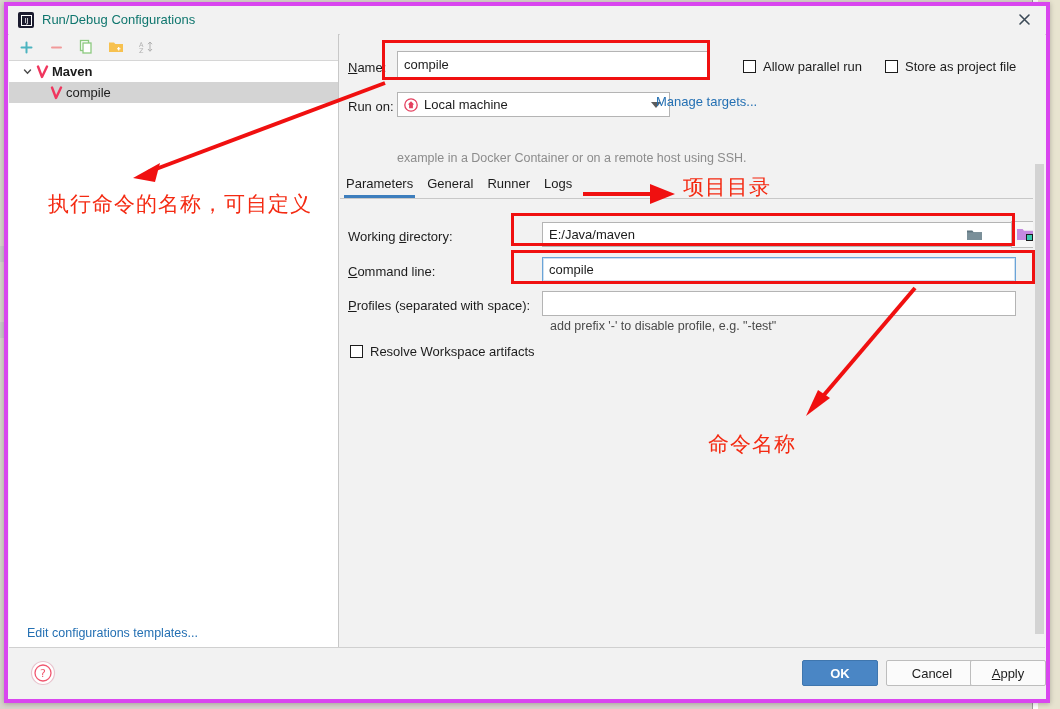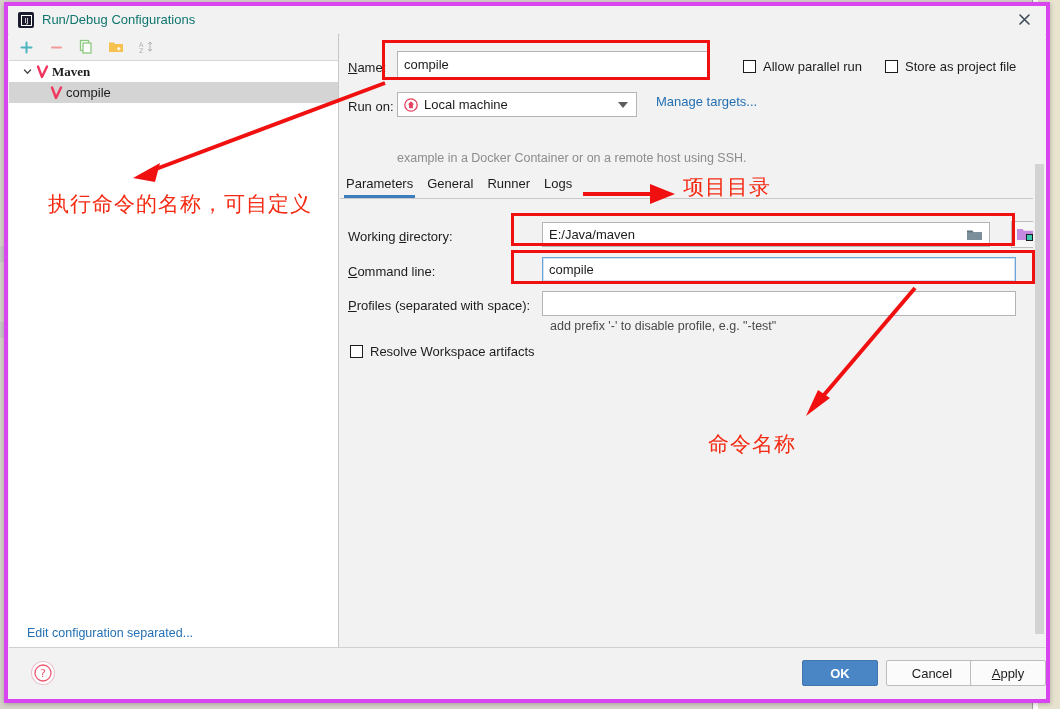--- a/index.html
+++ b/index.html
@@ -64,21 +64,21 @@
     position:absolute; left:0; top:0; right:0; height:26px;
     background:#f2f2f2; border-bottom:1px solid #d6d6d6;
     display:flex; align-items:center; padding-left:8px; gap:12px;
   }
   .tb-btn { width:18px; height:18px; display:flex; align-items:center; justify-content:center; cursor:pointer; }
   .tree { position:absolute; left:0; top:27px; right:0; bottom:26px; background:#fff; }
   .tree-row { position:relative; height:21px; display:flex; align-items:center; font-size:13px; color:#1c1c1c; cursor:pointer;}
   .tree-row.sel { background:#d4d4d4; }
   .tree-chevron { width:16px; margin-left:10px; display:flex; align-items:center; justify-content:center; }
   .mv-icon { width:14px; margin-right:3px; display:flex; align-items:center; justify-content:center; }
-  .tree-label.bold { font-weight:bold;font-family:Liberation Serif, serif; }
+  .tree-label.bold { font-weight:bold; }
   .edit-tpl {
     position:absolute; left:18px; bottom:8px;
     font-size:12.5px; color:#2470b3; cursor:pointer;
   }
   
   .left-nub { position:absolute; left:-5px; background:#c9c9c9; width:5px; }
 
   
   .right-panel {
     position:absolute; left:332px; top:28px; right:1px; bottom:51px;
@@ -241,21 +241,21 @@
           <span class="tree-chevron" style="opacity:0"></span>
           <span class="mv-icon" style="margin-left:14px;">
             <svg width="13" height="14" viewBox="0 0 13 14">
                 <path d="M2 1.5 L6 12 L11 1.5" stroke="#f0365e" stroke-width="2.4" fill="none" stroke-linecap="round" stroke-linejoin="round"></path>
               </svg>
           </span>
           <span class="tree-label">compile</span>
         </div>
       </div>
 
-      <div class="edit-tpl">Edit configuration separated...</div>
+      <div class="edit-tpl">Edit configurations templates...</div>
     </div>
 
     <div class="right-panel">
 
       <div class="field-label" style="left:8px; top:26px;"><u>N</u>ame:</div>
       <div class="txtbox" style="left:57px; top:17px; width:313px; height:27px;">compile</div>
 
       <div class="cbwrap" style="left:403px; top:25px;">
         <span class="cbox"></span>
         <span>Allow parallel run</span>
@@ -268,21 +268,21 @@
       <div style="position:absolute; left:691px; top:27px;">
         <svg width="14" height="14" viewBox="0 0 14 14">
           <circle cx="3" cy="3" r="1" fill="#a8a8a8"></circle>
             <circle cx="3" cy="6.5" r="1" fill="#a8a8a8"></circle>
             <circle cx="3" cy="10" r="1" fill="#a8a8a8"></circle>
           <path d="M6.5 9 L8.6 11.2 L10.7 9" stroke="#a8a8a8" stroke-width="1" fill="none"></path>
         </svg>
       </div>
 
       <div class="field-label" style="left:8px; top:65px;">Run on:</div>
-      <div class="combo" style="left:57px; top:58px; width:240px; height:25px;">
+      <div class="combo" style="left:57px; top:58px; width:273px; height:25px;">
         <span style="display:inline-flex; margin-right:6px;">
           <svg width="14" height="14" viewBox="0 0 14 14">
             <circle cx="7" cy="7" r="6.2" fill="#ffffff" stroke="#e4405f" stroke-width="1.3"></circle>
             <path d="M7 3.3 L10.2 6.4 H8.9 V10.2 H5.1 V6.4 H3.8 Z" fill="#e4405f"></path>
           </svg>
         </span>
         <span>Local machine</span>
         <span class="arrow"></span>
       </div>
       <div class="link" style="left:316px; top:60px;">Manage targets...</div>
@@ -294,21 +294,21 @@
 
       <div class="tabs" style="left:6px; top:142px;">
         <div class="tab active">Parameters</div>
         <div class="tab">General</div>
         <div class="tab">Runner</div>
         <div class="tab">Logs</div>
       </div>
       <div class="tabline" style="left:0; right:0; top:164px;"></div>
 
       <div class="field-label" style="left:8px; top:195px;">Working <u>d</u>irectory:</div>
-      <div class="txtbox" style="left:202px; top:188px; width:448px; height:25px;">E:/Java/maven</div>
+      <div class="txtbox" style="left:202px; top:188px; width:501px; height:25px;">E:/Java/maven</div>
       <div class="inline-icon-btn" style="left:625px; top:193px; width:18px; height:16px;">
         <svg width="17" height="14" viewBox="0 0 17 14">
           <path d="M1 2.5 h5.3 l1.4 1.7 H16 V12 H1 Z" fill="#5f7580"></path>
           <path d="M1 4.4 h15 V12 H1 Z" fill="#7a8f99"></path>
         </svg>
       </div>
       <div class="sq-btn" style="left:671px; top:187px; width:28px; height:27px;">
         <svg width="18" height="15" viewBox="0 0 18 15">
           <path d="M1 2 h5.6 l1.4 1.7 H17 V13 H1 Z" fill="#c48ae0"></path>
           <rect x="10.5" y="7.5" width="6" height="6" fill="#3bc9b0" stroke="#1c1c1c" stroke-width="1"></rect>

